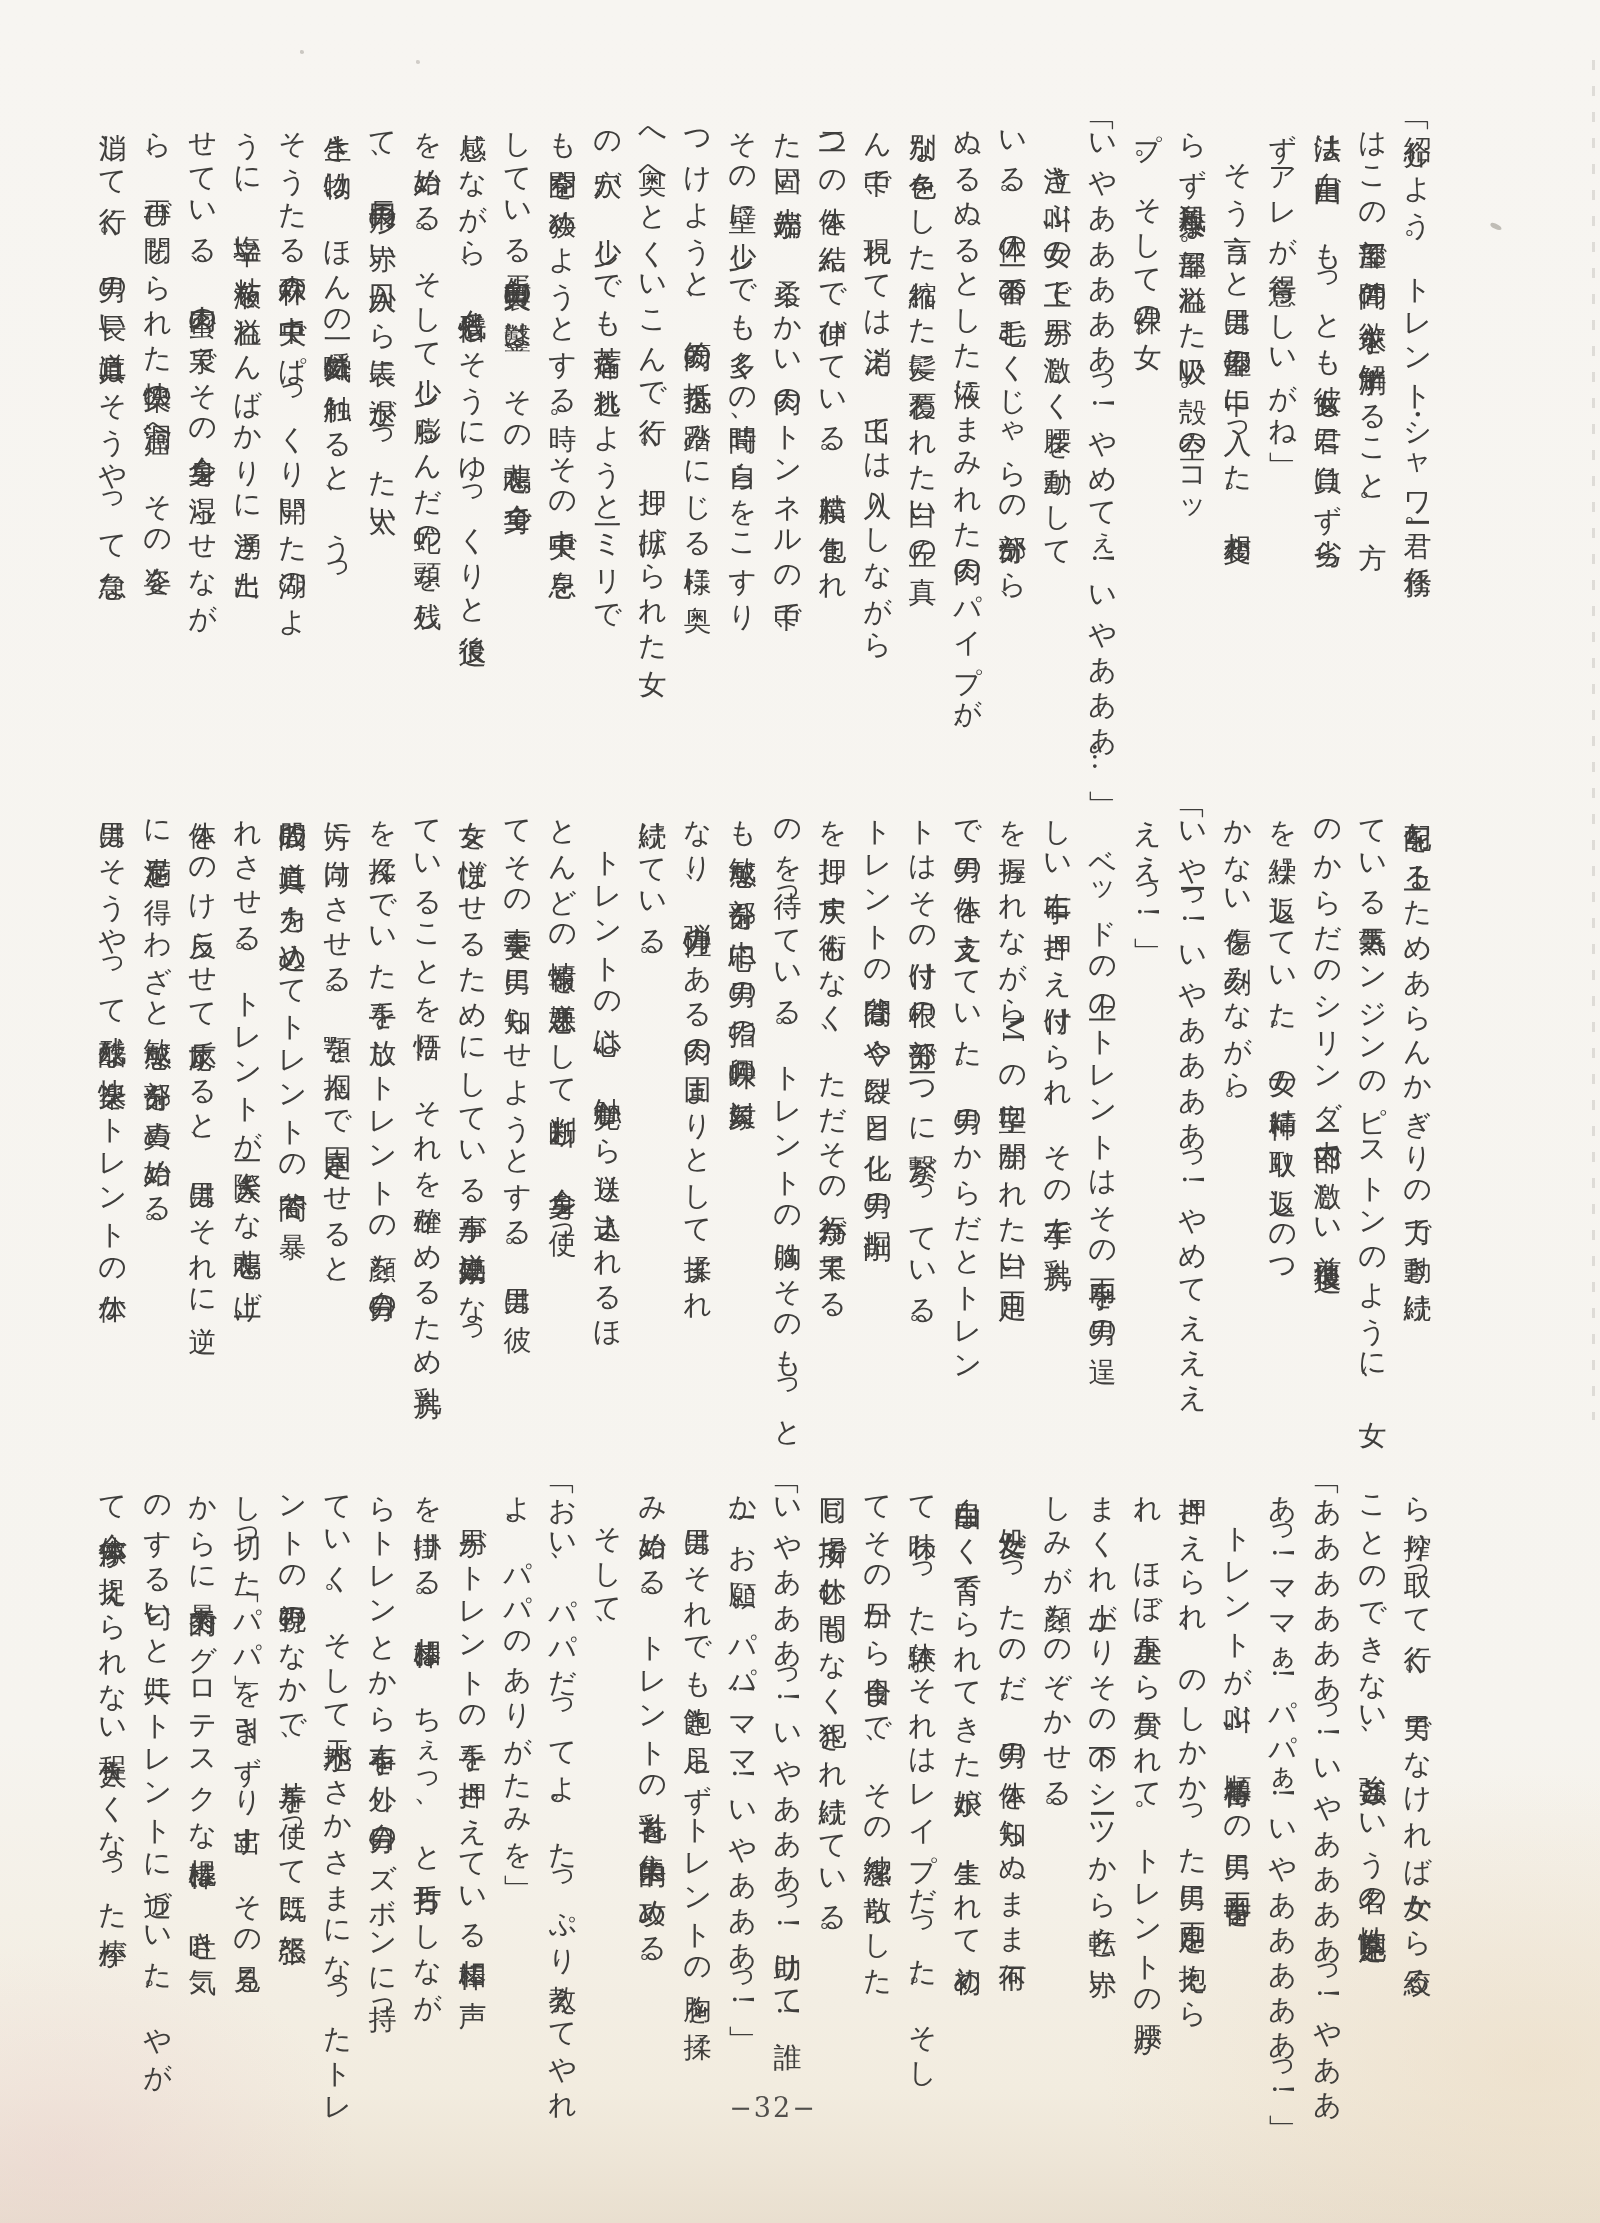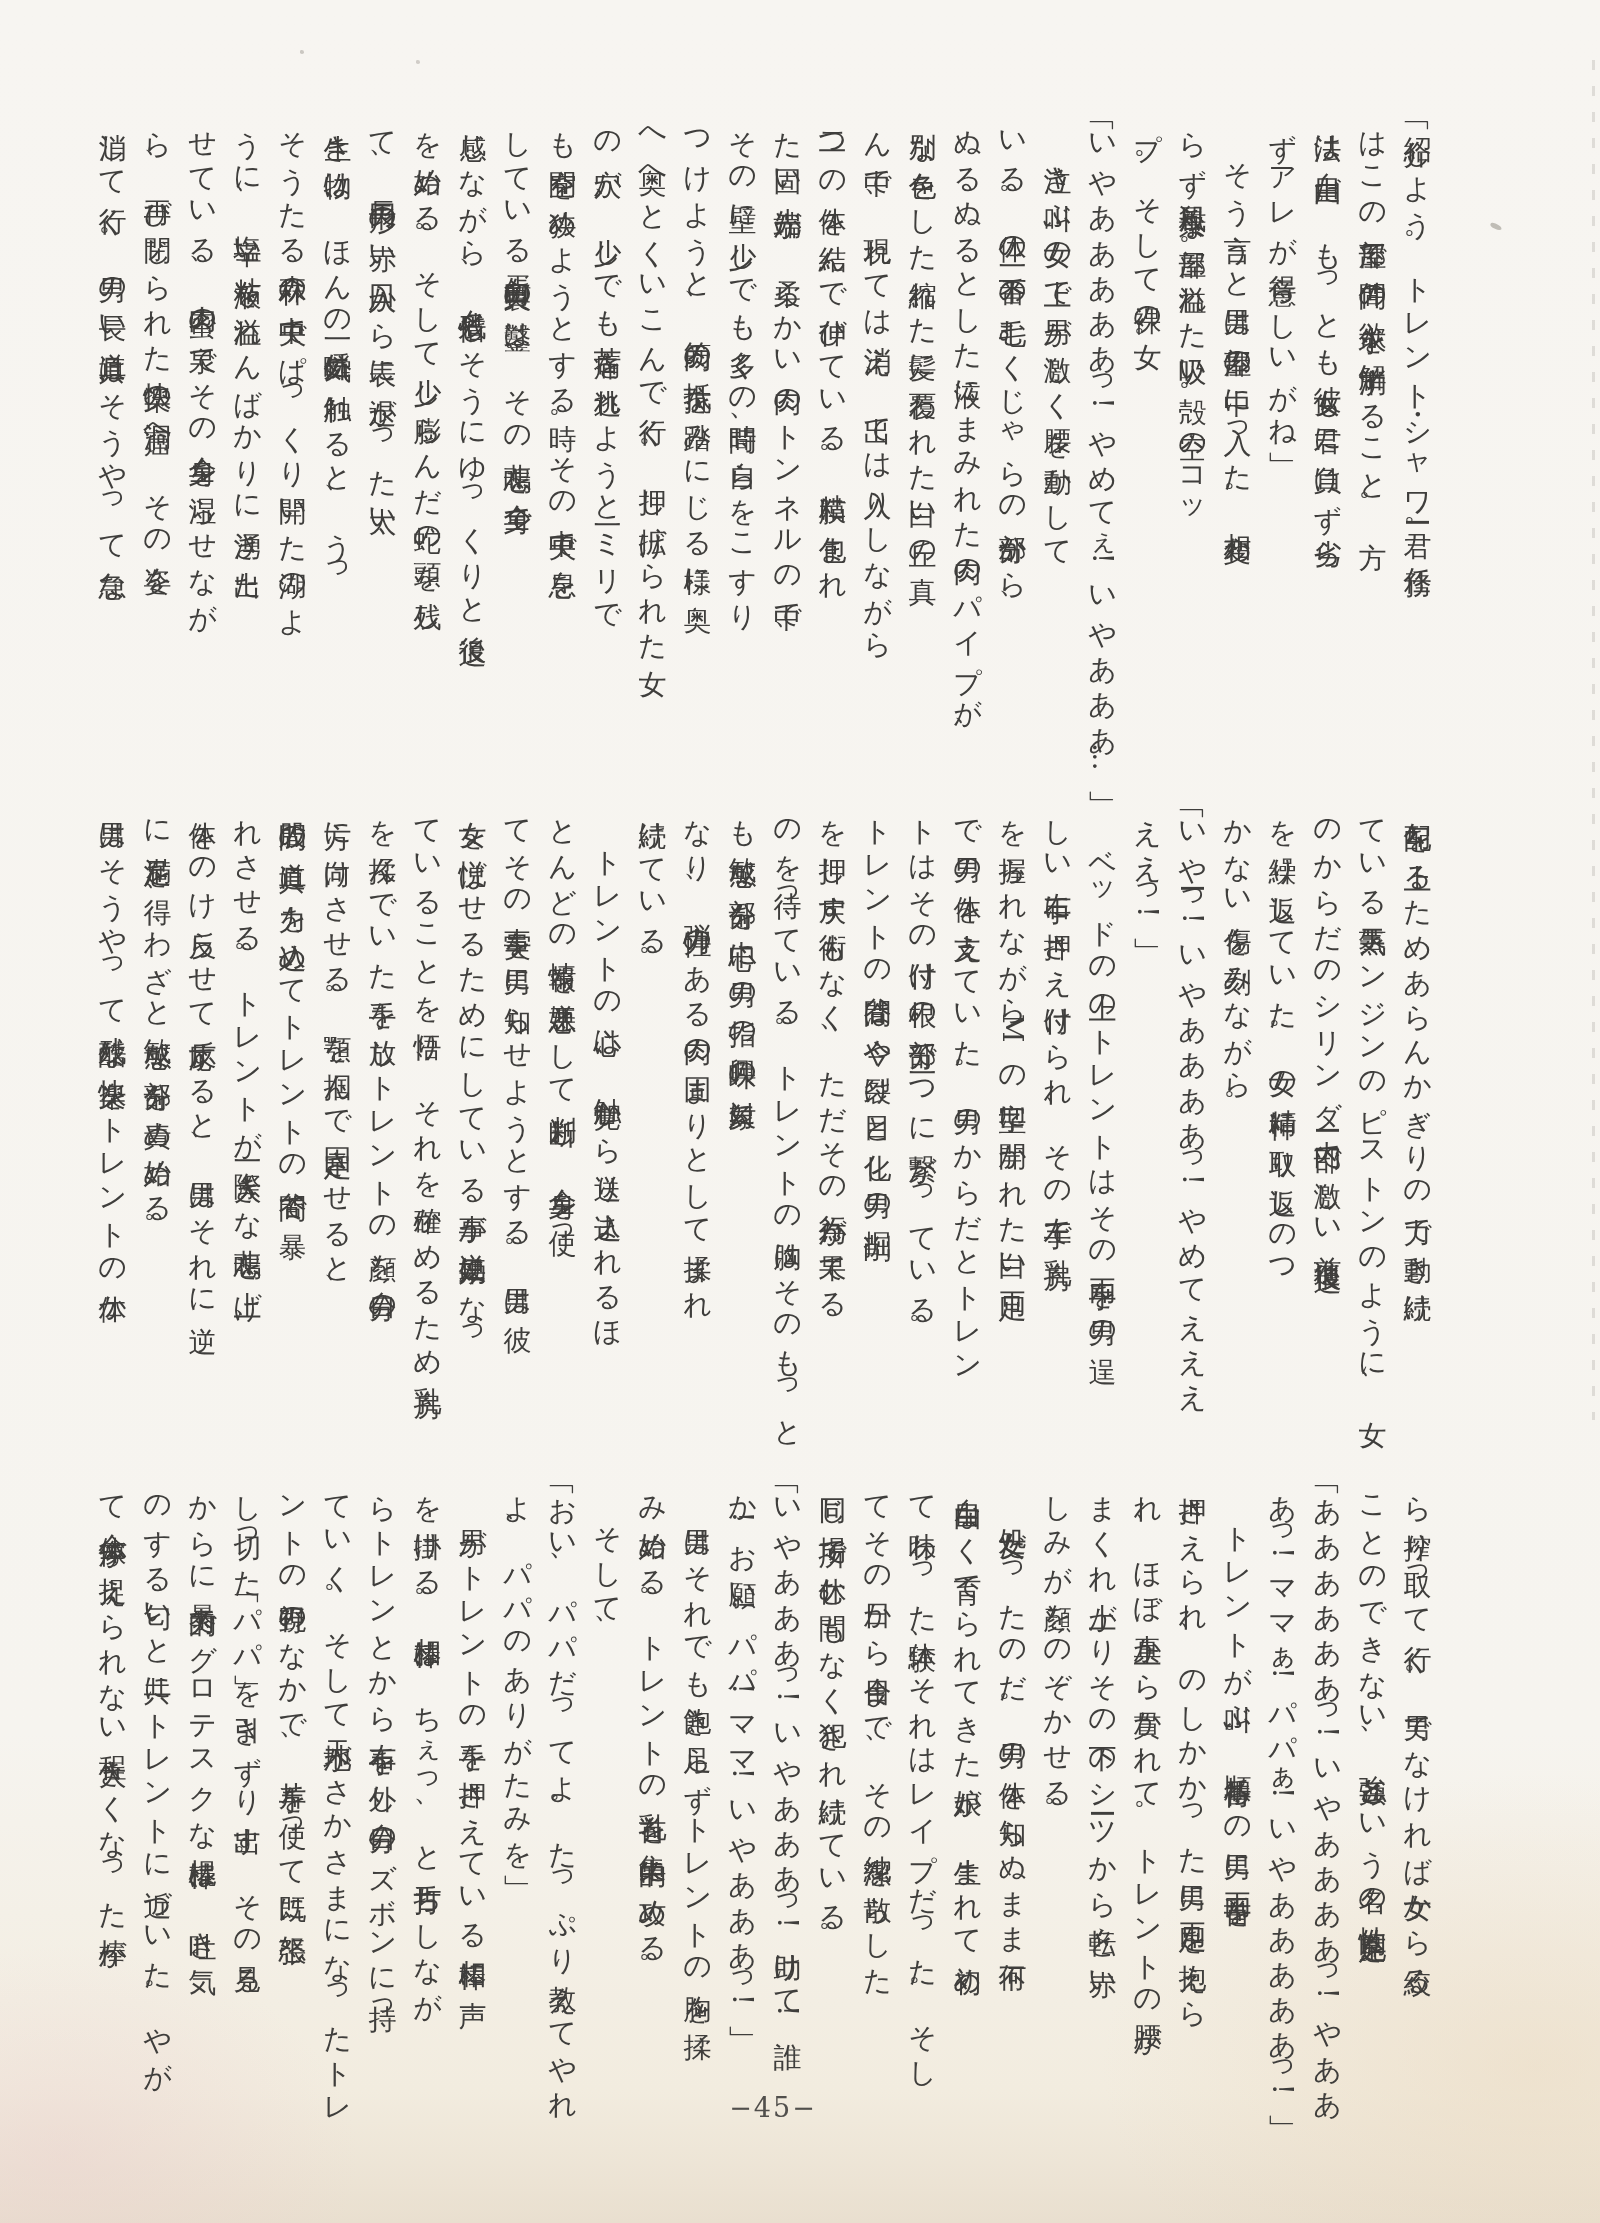--- a/index.html
+++ b/index.html
@@ -50,20 +50,20 @@
 <body>
 
 <div class="page">
 
   <section id="block1" class="text-block"><div class="tcol">「紹介しよう。トレント・シャワー君。任務</div><div class="tcol">はこの部屋で仲間の欲求を解消すること。方</div><div class="tcol">法は自由だ。もっとも彼女も君に負けず劣ら</div><div class="tcol">ずアレが得意らしいがね」</div><div class="tcol">　そう言うと男は部屋の中に入った。相変わ</div><div class="tcol">らず殺風景な部屋。溢れた吸い殻。空のコッ</div><div class="tcol">プ。そして裸の女。</div><div class="tcol">「いやあああああっ!やめてぇ!いやあああ…」</div><div class="tcol">　泣き叫ぶ女の上で男が激しく腰を動かして</div><div class="tcol">いる。体の一番下の毛むくじゃらの部分から、</div><div class="tcol">ぬるぬるとした液にまみれた肉のパイプが、</div><div class="tcol">別な色をした縮れた髪に覆われた白い丘の真</div><div class="tcol">ん中で、現れては消え、出ては入りしながら</div><div class="tcol">二つの体を結んで伸びている。粘膜に包まれ</div><div class="tcol">た固い先端が、柔らかい肉のトンネルの中で、</div><div class="tcol">その壁に少しでも多くの時間、自らをこすり</div><div class="tcol">つけようと、筋肉の抵抗を踏みにじる様に奥</div><div class="tcol">へ奥へとくいこんで行く。押し拡げられた女</div><div class="tcol">の穴が、少しでも苦痛を逃れようと一ミリで</div><div class="tcol">も空間を狭めようとする時。その中央で息を</div><div class="tcol">している蛋白質製の鑿は、その悲鳴を全身で</div><div class="tcol">感じながら、名残惜しそうにゆっくりと後退</div><div class="tcol">を始める。そして少し膨らんだ蛇の頭を残し</div><div class="tcol">て、長円形の赤い入口から表に退がった太い</div><div class="tcol">生き物は、ほんの一瞬外気に触れると、うっ</div><div class="tcol">そうたる森林の中央でぱっくり開いた湖のよ</div><div class="tcol">うに、塩辛い粘液を溢れんばかりに湧き出た</div><div class="tcol">せている、肉蜜の泉でその全身を湿らせなが</div><div class="tcol">ら、再び閉じられた快楽の洞窟へ、その姿を</div><div class="tcol">消して行く。男の長い道具はそうやって急な</div></section>
 
   <section id="block2" class="text-block"><div class="tcol">勾配を上るためあらんかぎりの力で動き続け</div><div class="tcol">ている蒸気エンジンのピストンのように、女</div><div class="tcol">のからだのシリンダー内部で激しい前進後退</div><div class="tcol">を繰り返していた。女の精神に取り返しのつ</div><div class="tcol">かない傷を刻みながら。</div><div class="tcol">「いやーっ!いやああああっ!やめてえええ</div><div class="tcol">ええっ!」</div><div class="tcol">　ベッドの上のトレントはその両手を男の逞</div><div class="tcol">しい右手に押さえ付けられ、その左手で乳房</div><div class="tcol">を握られながらMの字型に開かれた白い両足</div><div class="tcol">で男の体を支えていた。男のからだとトレン</div><div class="tcol">トはその付け根の部分で一つに繋がっている。</div><div class="tcol">トレントの谷間は今や裂け目と化し男の掘削</div><div class="tcol">を押し戻す術もなく、ただその行為が果てる</div><div class="tcol">のを待っている。トレントの胸はそのもっと</div><div class="tcol">も敏感な部分を中心に男の指の興味の対象に</div><div class="tcol">なり、弾力性のある肉の固まりとして揉まれ</div><div class="tcol">続けている。</div><div class="tcol">　トレントの心は、触覚から送り込まれるほ</div><div class="tcol">とんどの情報を嫌悪として判断し、全身を使っ</div><div class="tcol">てその事実を男に知らせようとする。男は彼</div><div class="tcol">女を悦ばせるためにしている事が逆効果になっ</div><div class="tcol">ていることを悟り、それを確かめるため乳房</div><div class="tcol">を揉んでいた手を放しトレントの顔を自分の</div><div class="tcol">方に向けさせる。顎を掴んで固定させると、</div><div class="tcol">股間の道具に力を込めてトレントの谷間で暴</div><div class="tcol">れさせる。トレントが一際大きな悲鳴を上げ、</div><div class="tcol">体をのけ反らせて反応すると、男はそれに逆</div><div class="tcol">に満足を得、わざと敏感な部分を責め始める。</div><div class="tcol">男はそうやって残酷な快楽をトレントの体か</div></section>
 
   <section id="block3" class="text-block"><div class="tcol">ら搾り取って行く。男でなければ女から絞る</div><div class="tcol">ことのできない、強姦という名の性的充足を。</div><div class="tcol">「ああああああっ!いやああああっ!やああ</div><div class="tcol">あっ!ママぁ!パパぁ!いやあああああっ!」</div><div class="tcol">　トレントが叫ぶ。順番待ちの男に両手首を</div><div class="tcol">押さえられ、のしかかった男に両足を抱えら</div><div class="tcol">れ、ほぼ真上から貫かれて。トレントの腰が</div><div class="tcol">まくれ上がりその下のシーツから転々と赤い</div><div class="tcol">しみが顔をのぞかせる。</div><div class="tcol">　処女だったのだ。男の体を知らぬまま何不</div><div class="tcol">自由なく育てられてきた娘が、生まれて初め</div><div class="tcol">て味わった体験、それはレイプだった。そし</div><div class="tcol">てその日から今日まで、その純潔を散らした</div><div class="tcol">同じ場所で休む間もなく犯され続けている。</div><div class="tcol">「いやあああっ!いやあああっ!助けて!誰</div><div class="tcol">か!お願い!パパ!ママ!いやあああっ!」</div><div class="tcol">　男はそれでも飽き足らずトレントの胸を揉</div><div class="tcol">み始める。トレントの乳首を集中的に攻める。</div><div class="tcol">　そして、</div><div class="tcol">「おい、パパだってよ。たっぷり教えてやれ</div><div class="tcol">よ、パパのありがたみを」</div><div class="tcol">　男がトレントの手を押さえている相棒に声</div><div class="tcol">を掛ける。相棒は、ちぇっ、と舌打ちしなが</div><div class="tcol">らトレンとから右手を外し自分のズボンに持っ</div><div class="tcol">ていく。そして天地がさかさまになったトレ</div><div class="tcol">ントの視野のなかで、片手を使って既に怒張</div><div class="tcol">し切った「パパ」を引きずり出す。その見る</div><div class="tcol">からに暴力的でグロテスクな棍棒は、吐き気</div><div class="tcol">のする匂いと共にトレントに近づいた。やが</div><div class="tcol">て全体像が捉えられない程大きくなった棒が</div></section>
 
-  <div class="page-number">−45−</div>
+  <div class="page-number">−32−</div>
 
   <div class="edge-streak"></div>
   <div class="speck s1"></div>
   <div class="speck s2"></div>
   <div class="speck s3"></div>
 
 </div>
 
 </body></html>

